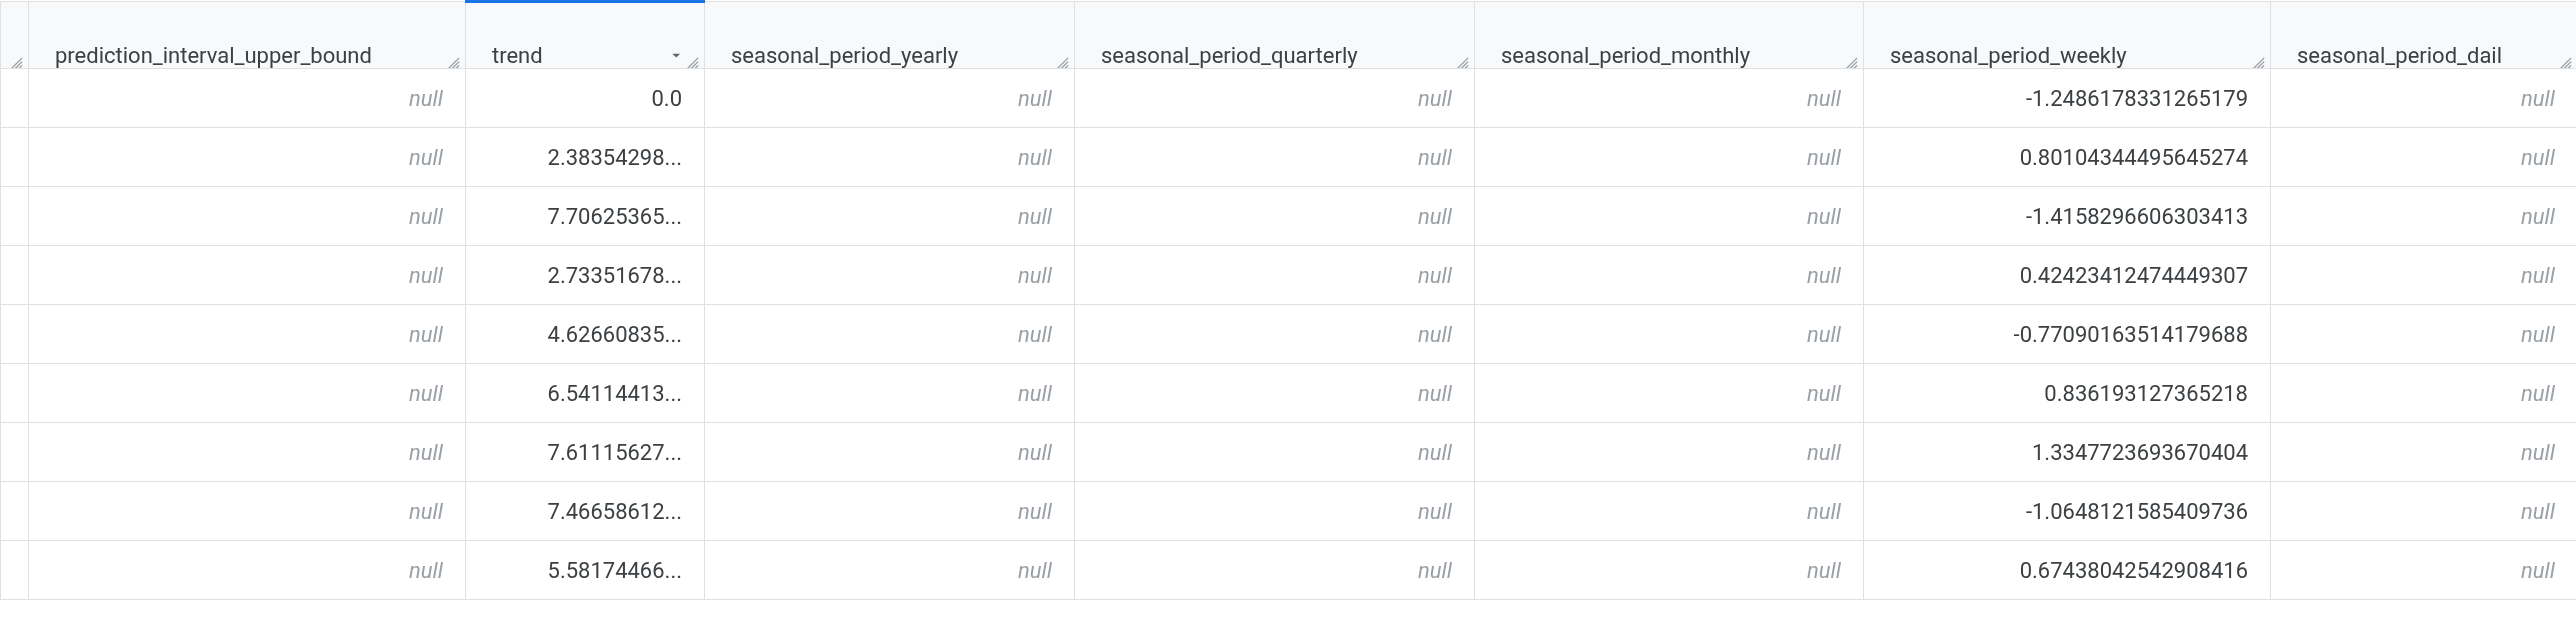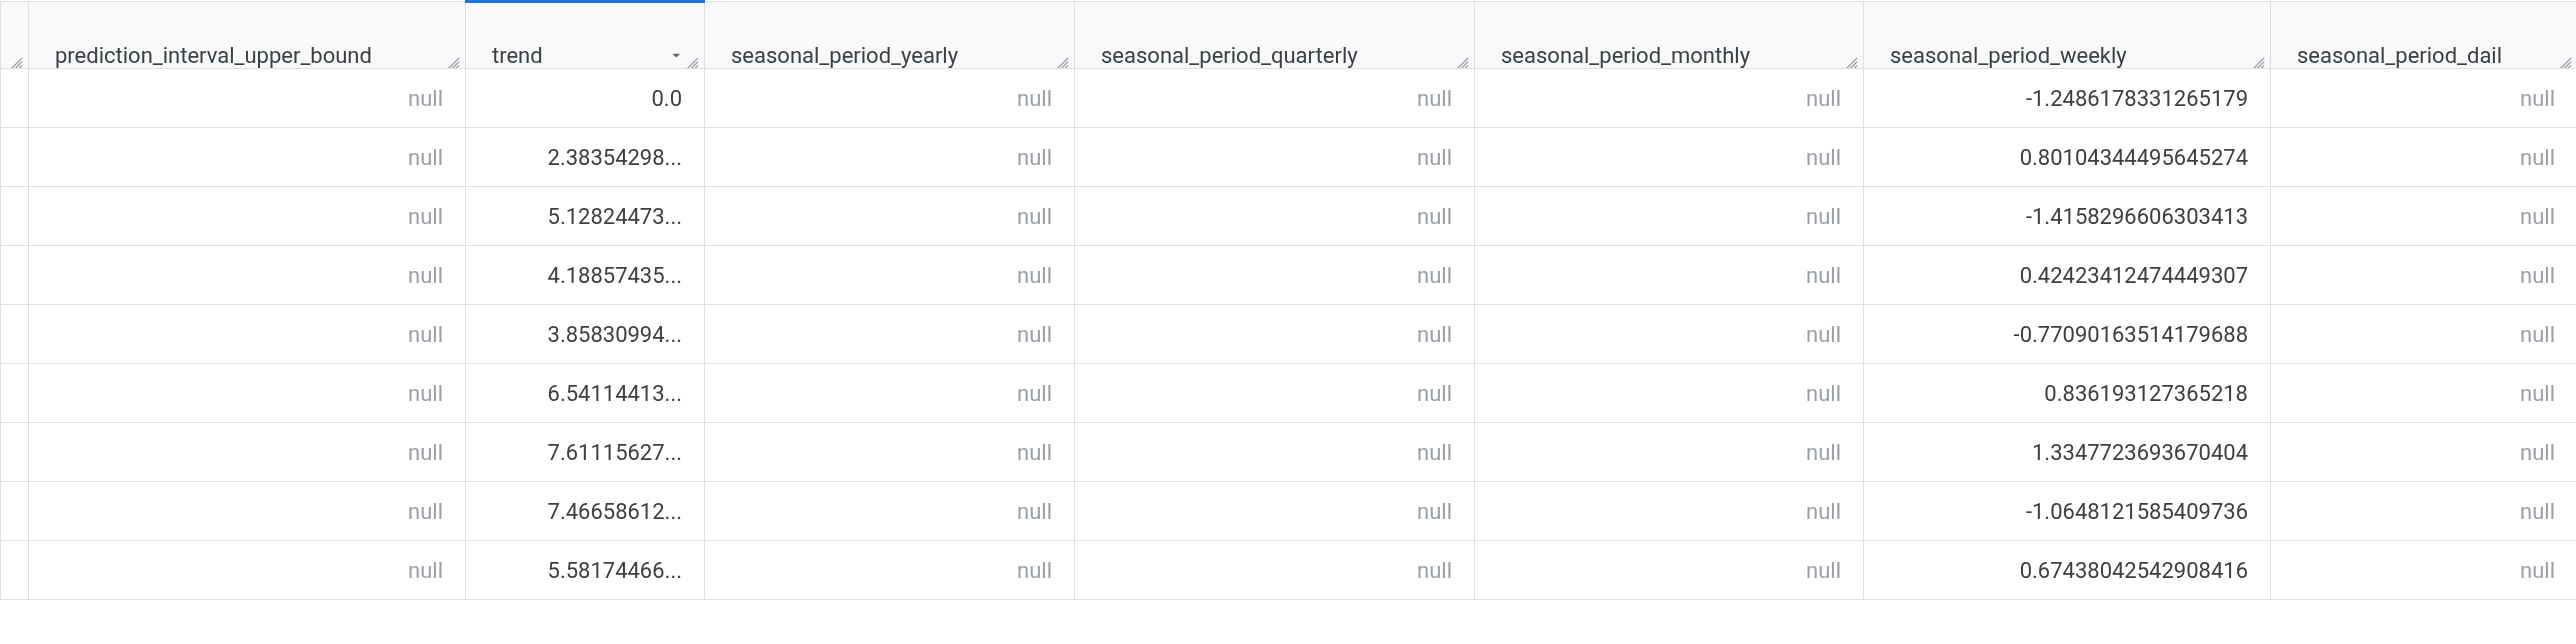--- a/index.html
+++ b/index.html
@@ -82,20 +82,21 @@
       border: 0.9px solid #e0e0e0;
       padding: 0 22px;
       text-align: right;
       vertical-align: middle;
       font-feature-settings: "tnum";
       white-space: nowrap;
       overflow: hidden;
       text-overflow: ellipsis;
     }
     .null-value {
+      font-style: italic;
       color: #9aa0a6;
     }
     .col-partial {
       width: 28px;
     }
     .col-prediction {
       width: 437px;
     }
     .col-trend {
       width: 239px;
@@ -234,41 +235,41 @@
           <td>2.38354298...</td>
           <td><span class="null-value">null</span></td>
           <td><span class="null-value">null</span></td>
           <td><span class="null-value">null</span></td>
           <td>0.80104344495645274</td>
           <td><span class="null-value">null</span></td>
         </tr>
         <tr>
           <td></td>
           <td><span class="null-value">null</span></td>
-          <td>5.12824473...</td>
+          <td>7.70625365...</td>
           <td><span class="null-value">null</span></td>
           <td><span class="null-value">null</span></td>
           <td><span class="null-value">null</span></td>
           <td>-1.4158296606303413</td>
           <td><span class="null-value">null</span></td>
         </tr>
         <tr>
           <td></td>
           <td><span class="null-value">null</span></td>
-          <td>4.18857435...</td>
+          <td>2.73351678...</td>
           <td><span class="null-value">null</span></td>
           <td><span class="null-value">null</span></td>
           <td><span class="null-value">null</span></td>
           <td>0.42423412474449307</td>
           <td><span class="null-value">null</span></td>
         </tr>
         <tr>
           <td></td>
           <td><span class="null-value">null</span></td>
-          <td>3.85830994...</td>
+          <td>4.62660835...</td>
           <td><span class="null-value">null</span></td>
           <td><span class="null-value">null</span></td>
           <td><span class="null-value">null</span></td>
           <td>-0.77090163514179688</td>
           <td><span class="null-value">null</span></td>
         </tr>
         <tr>
           <td></td>
           <td><span class="null-value">null</span></td>
           <td>6.54114413...</td>

